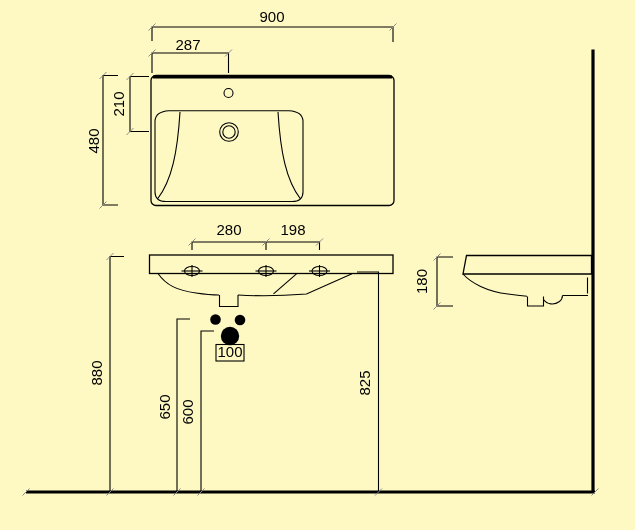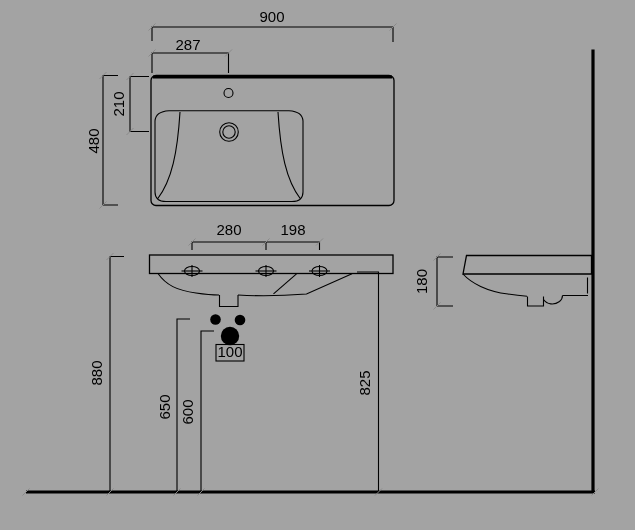--- a/index.html
+++ b/index.html
@@ -4,21 +4,21 @@
 <style>
   html, body {
     margin: 0;
     padding: 0;
     background: #ffffff;
   }
   .canvas {
     position: relative;
     width: 635px;
     height: 530px;
-    background: #a3a3a3;
+    background: #fef9c3;
     overflow: hidden;
     font-family: "Liberation Sans", sans-serif;
   }
   svg {
     display: block;
   }
   .thin  { fill: none; stroke: #000; stroke-width: 1.3px; }
   .thin12{ fill: none; stroke: #000; stroke-width: 1.1px; }
   .thick { fill: none; stroke: #000; stroke-width: 3.2px; }
   .dimln { fill: none; stroke: #000; stroke-width: 1.1px; }

